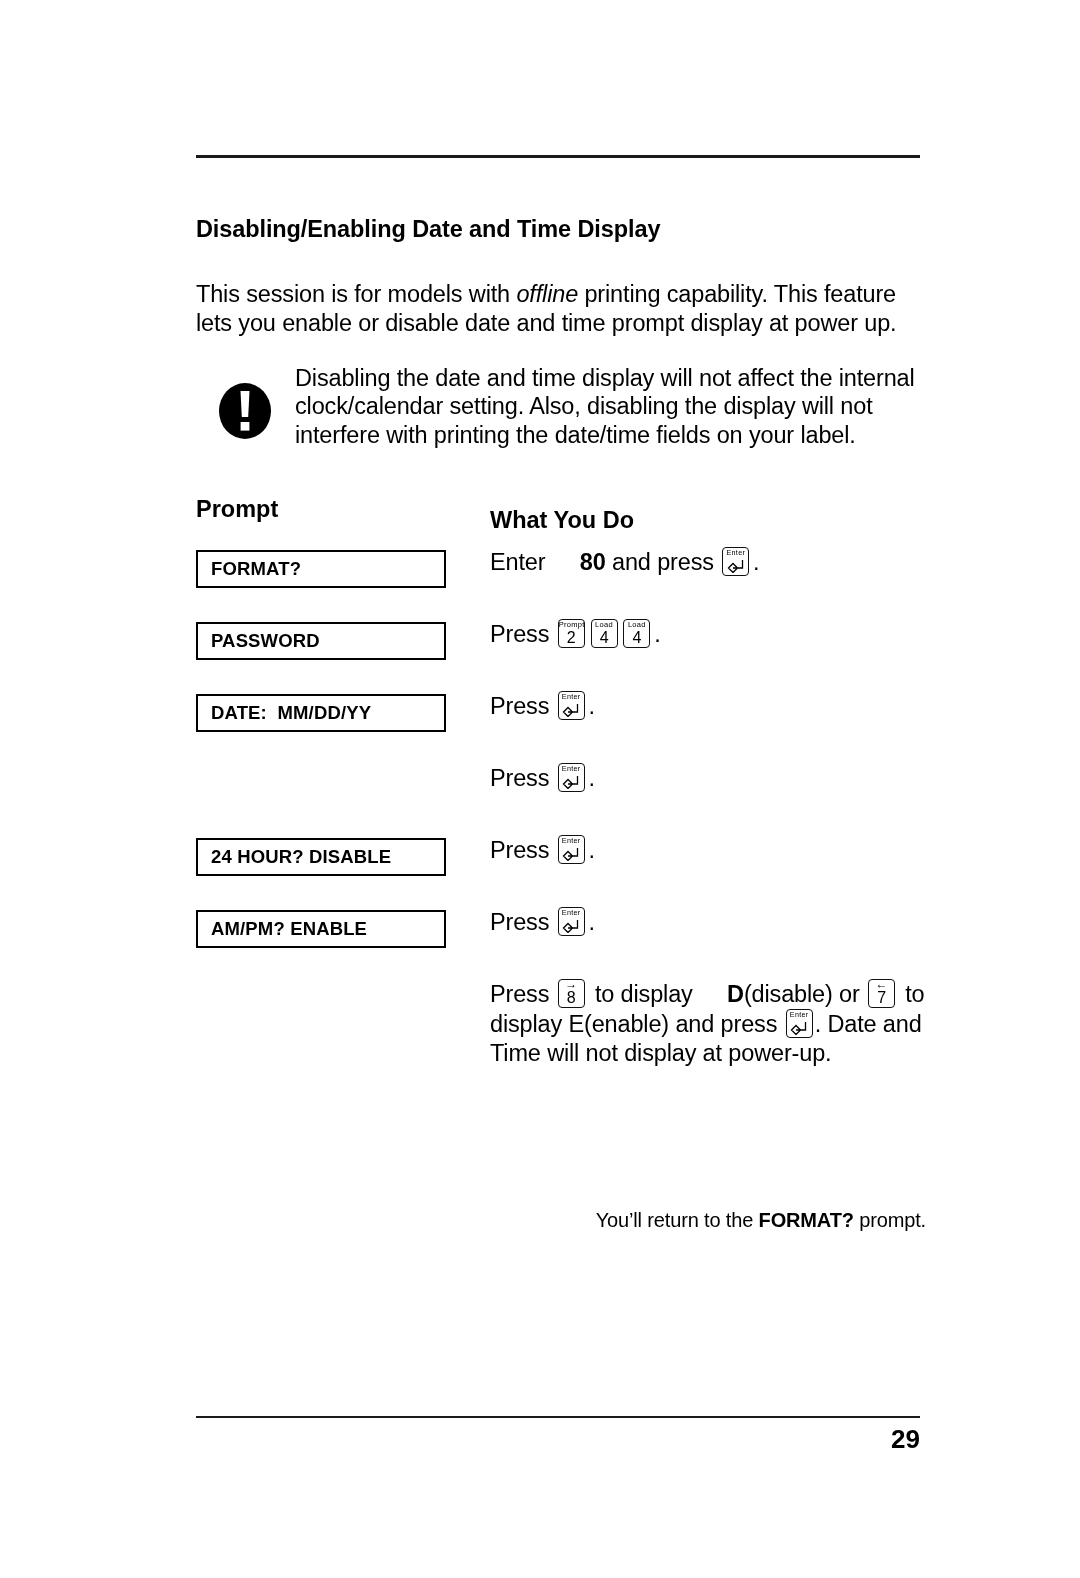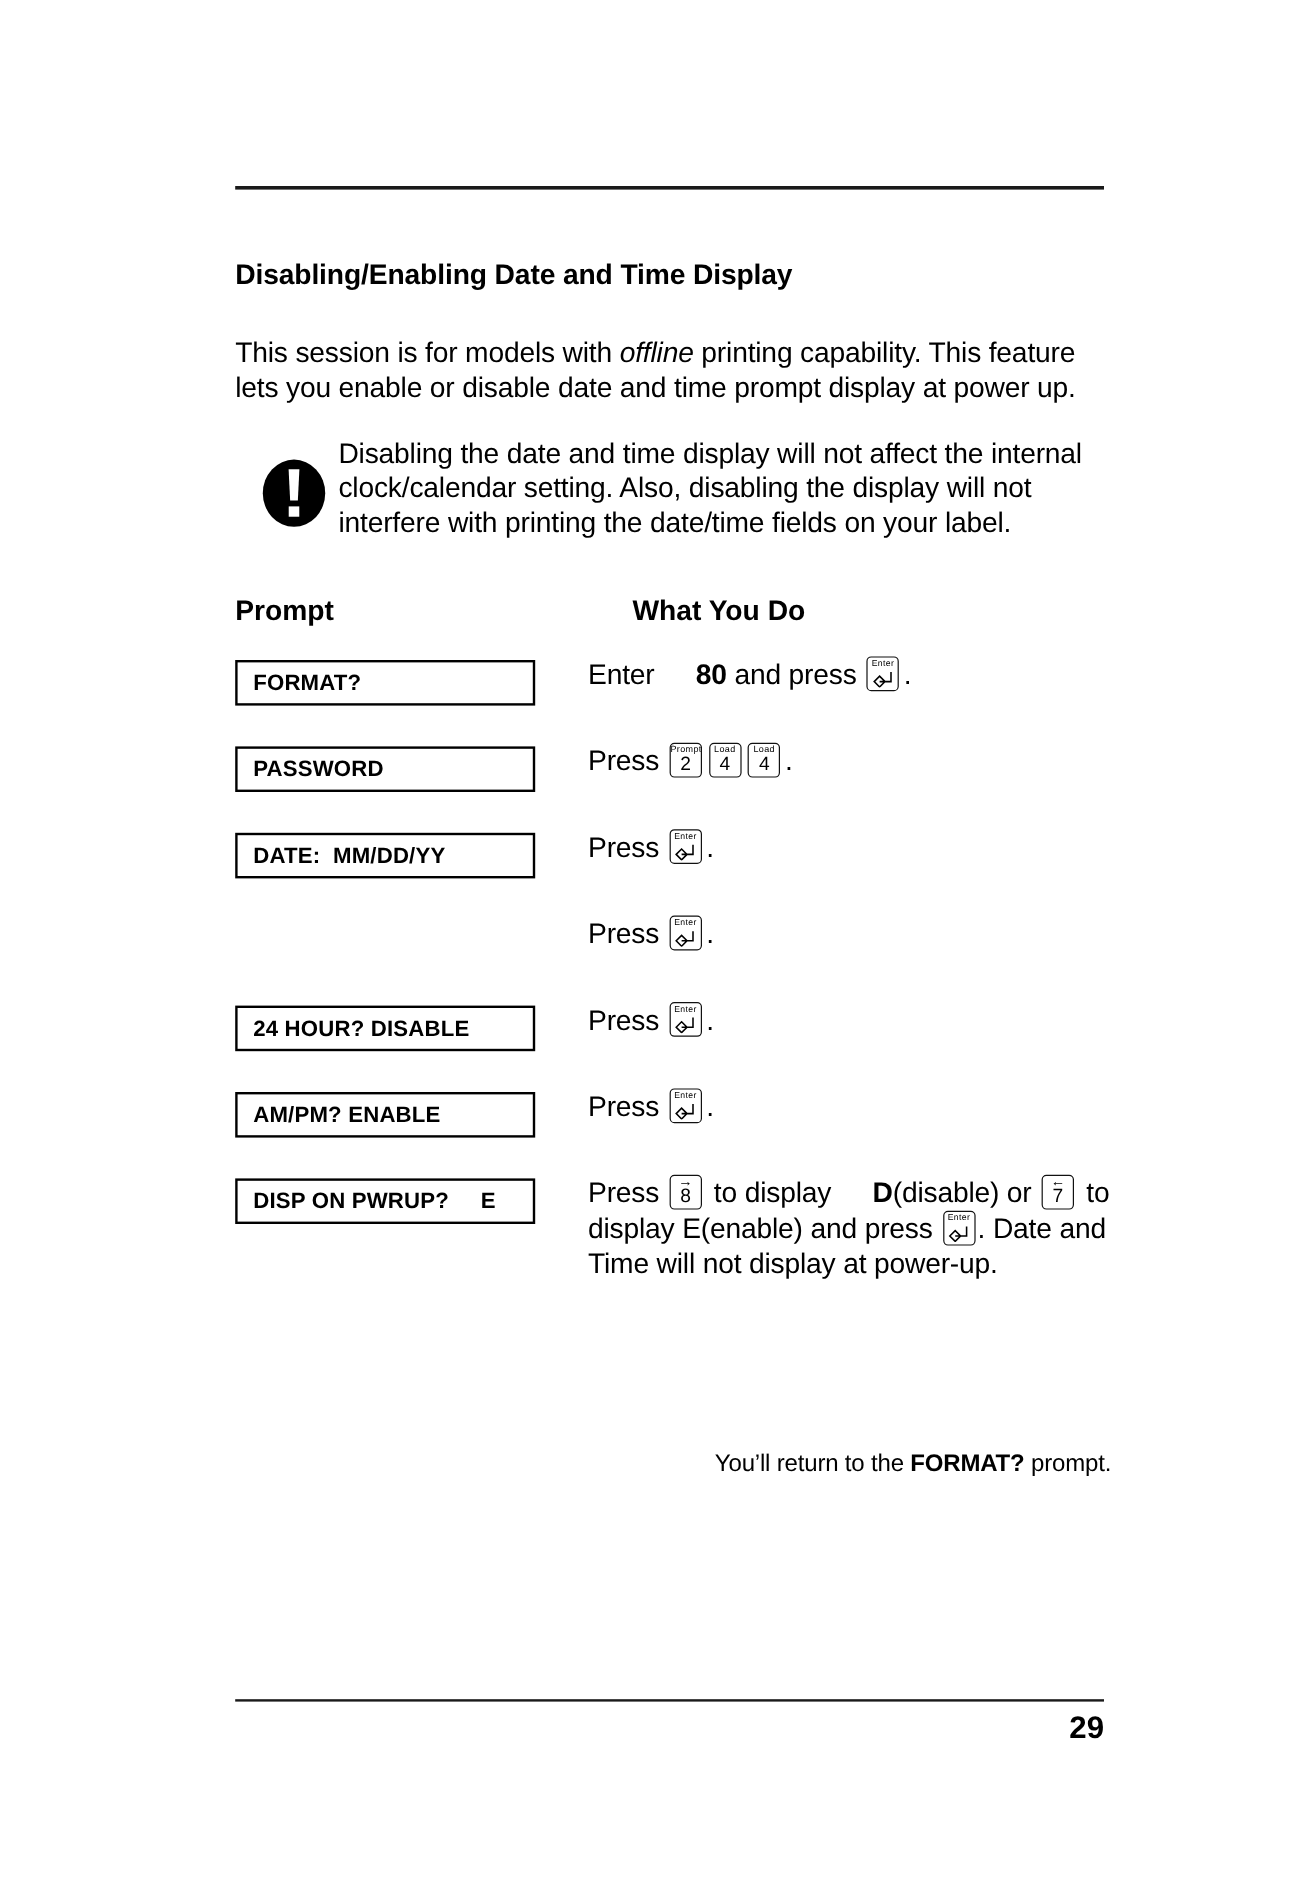--- a/index.html
+++ b/index.html
@@ -77,45 +77,44 @@
   }
   .note-icon {
     position: absolute;
     left: 22px;
     top: 18px;
     width: 54px;
     height: 58px;
   }
   .note-text {
     position: absolute;
-    left: 86px;
+    left: 99px;
     top: 0px;
     width: 620px;
     font-size: 23.5px;
     line-height: 28.3px;
     letter-spacing: -0.15px;
   }
 
   
   .col-head-prompt {
     position: absolute;
     left: 196px;
     top: 496px;
     font-size: 23.5px;
     font-weight: bold;
     white-space: nowrap;
   }
   .col-head-what {
     position: absolute;
     left: 490px;
-    top: 496px;
+    top: 507px;
     font-size: 23.5px;
     font-weight: bold;
     white-space: nowrap;
-    margin-left: 37px;
   }
 
   
   .steps {
     position: absolute;
     left: 196px;
     top: 550px;
     width: 730px;
   }
   .step-row {
@@ -298,23 +297,20 @@
       <div class="step-row" style="height: 72px;">
         <div class="prompt-box">
           <span class="prompt-label">AM/PM? ENABLE</span>
         </div>
         <div class="action">Press <span class="key key-enter"><span class="cap">Enter</span><svg width="19" height="15" viewBox="0 0 19 15">
               <path d="M2 10 L6.5 5.5 L11 10 L6.5 14.5 Z M6.5 10 L16 10 L16 2" fill="none" stroke="#000" stroke-width="1.3"></path>
               <polygon points="13.2,10.5 16,5.5 18.8,10.5" fill="none" stroke="#000" stroke-width="0"></polygon>
             </svg></span> .</div>
       </div>
       <div class="step-row" style="height: 72px;">
-        <div class="prompt-box">
-          <span class="prompt-label">DISP ON PWRUP?     E</span>
-        </div>
         <div class="action">Press <span class="key"><span class="arrowcap">→</span><span class="digit">8</span></span>  to display <b>D</b>(disable) or <span class="key"><span class="arrowcap">←</span><span class="digit">7</span></span>  to display E(enable) and press <span class="key key-enter"><span class="cap">Enter</span><svg width="19" height="15" viewBox="0 0 19 15">
               <path d="M2 10 L6.5 5.5 L11 10 L6.5 14.5 Z M6.5 10 L16 10 L16 2" fill="none" stroke="#000" stroke-width="1.3"></path>
               <polygon points="13.2,10.5 16,5.5 18.8,10.5" fill="none" stroke="#000" stroke-width="0"></polygon>
             </svg></span>.  Date and Time will not display at power-up.</div>
       </div>
     </div>
 
   <p class="closing"><span>You’ll return to the </span><b>FORMAT?</b><span> prompt.</span></p>
 
   <div class="footer-rule"></div>

